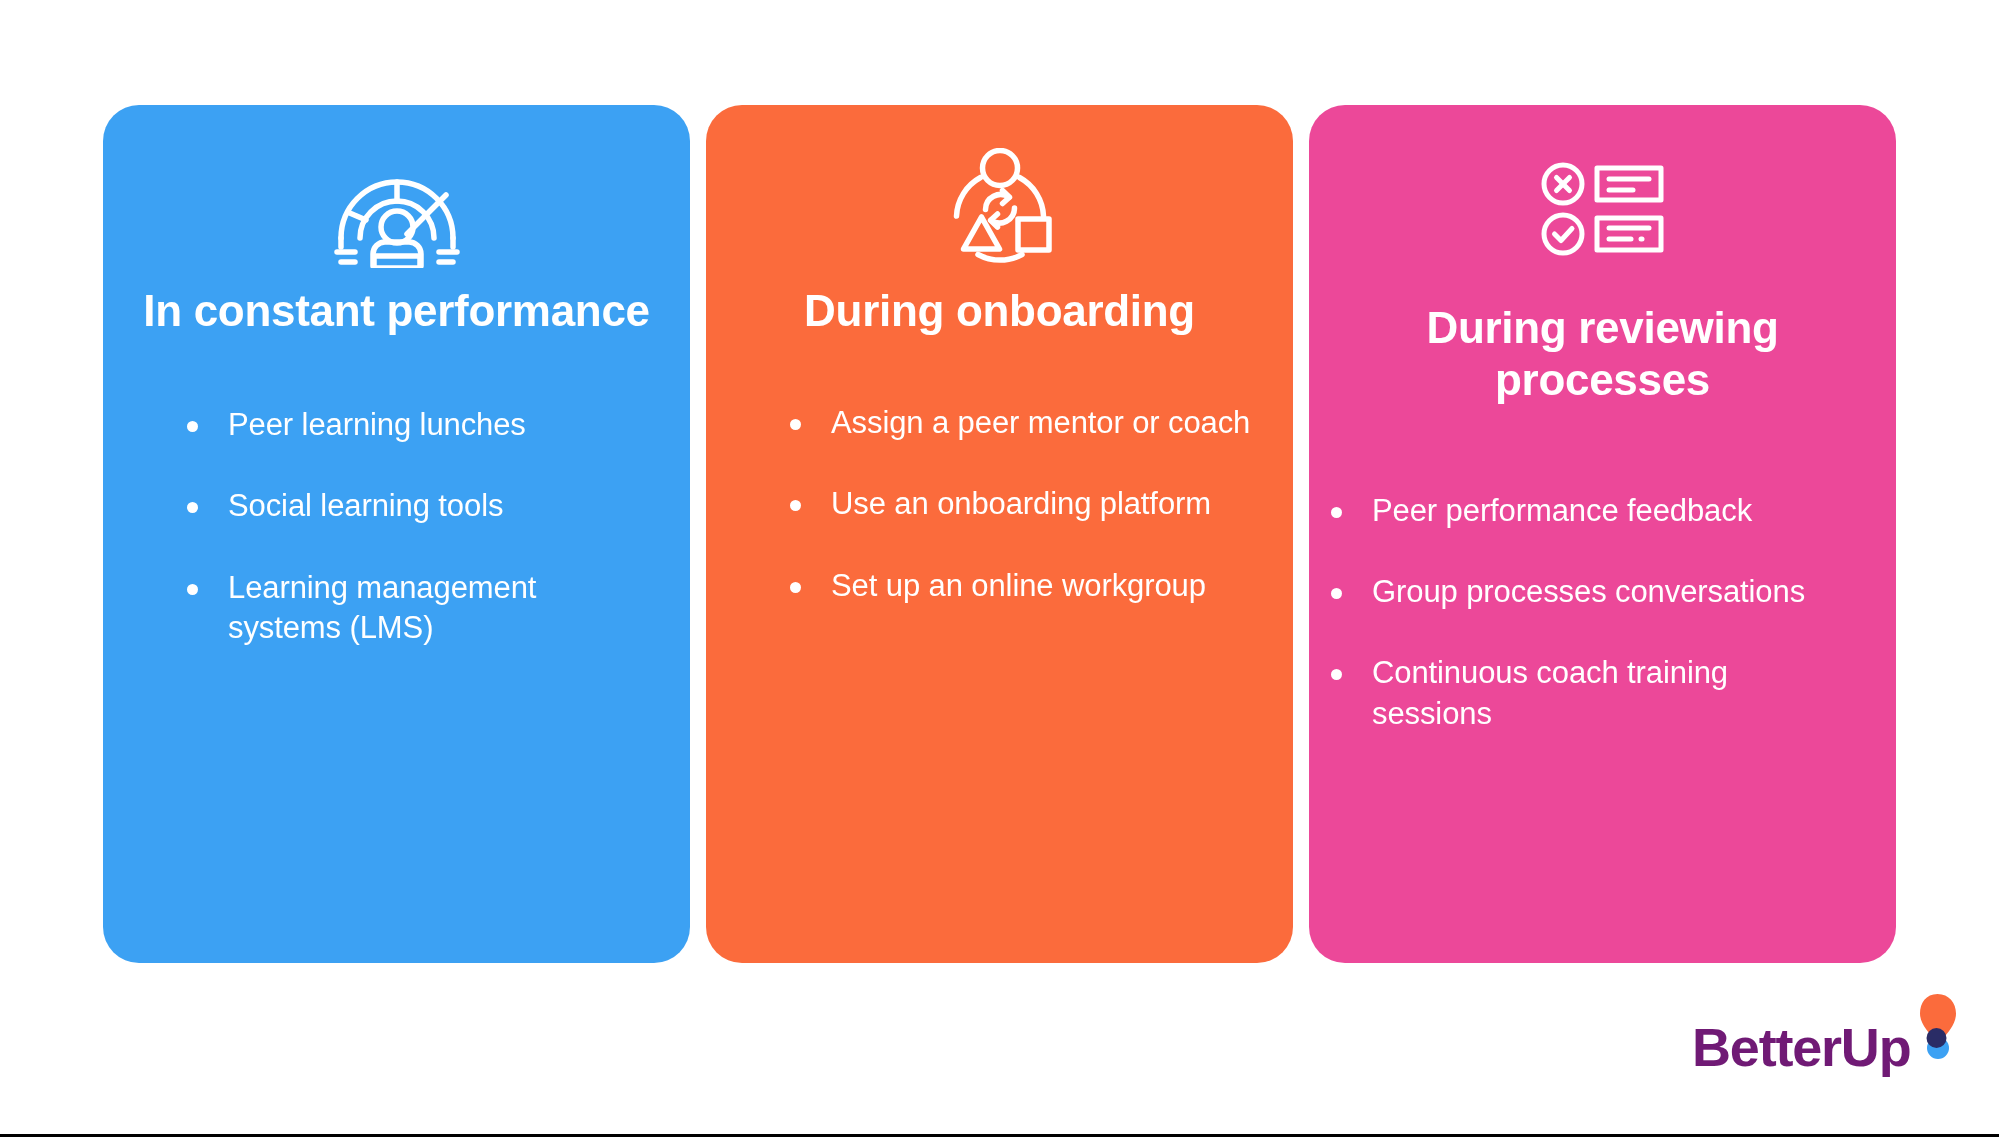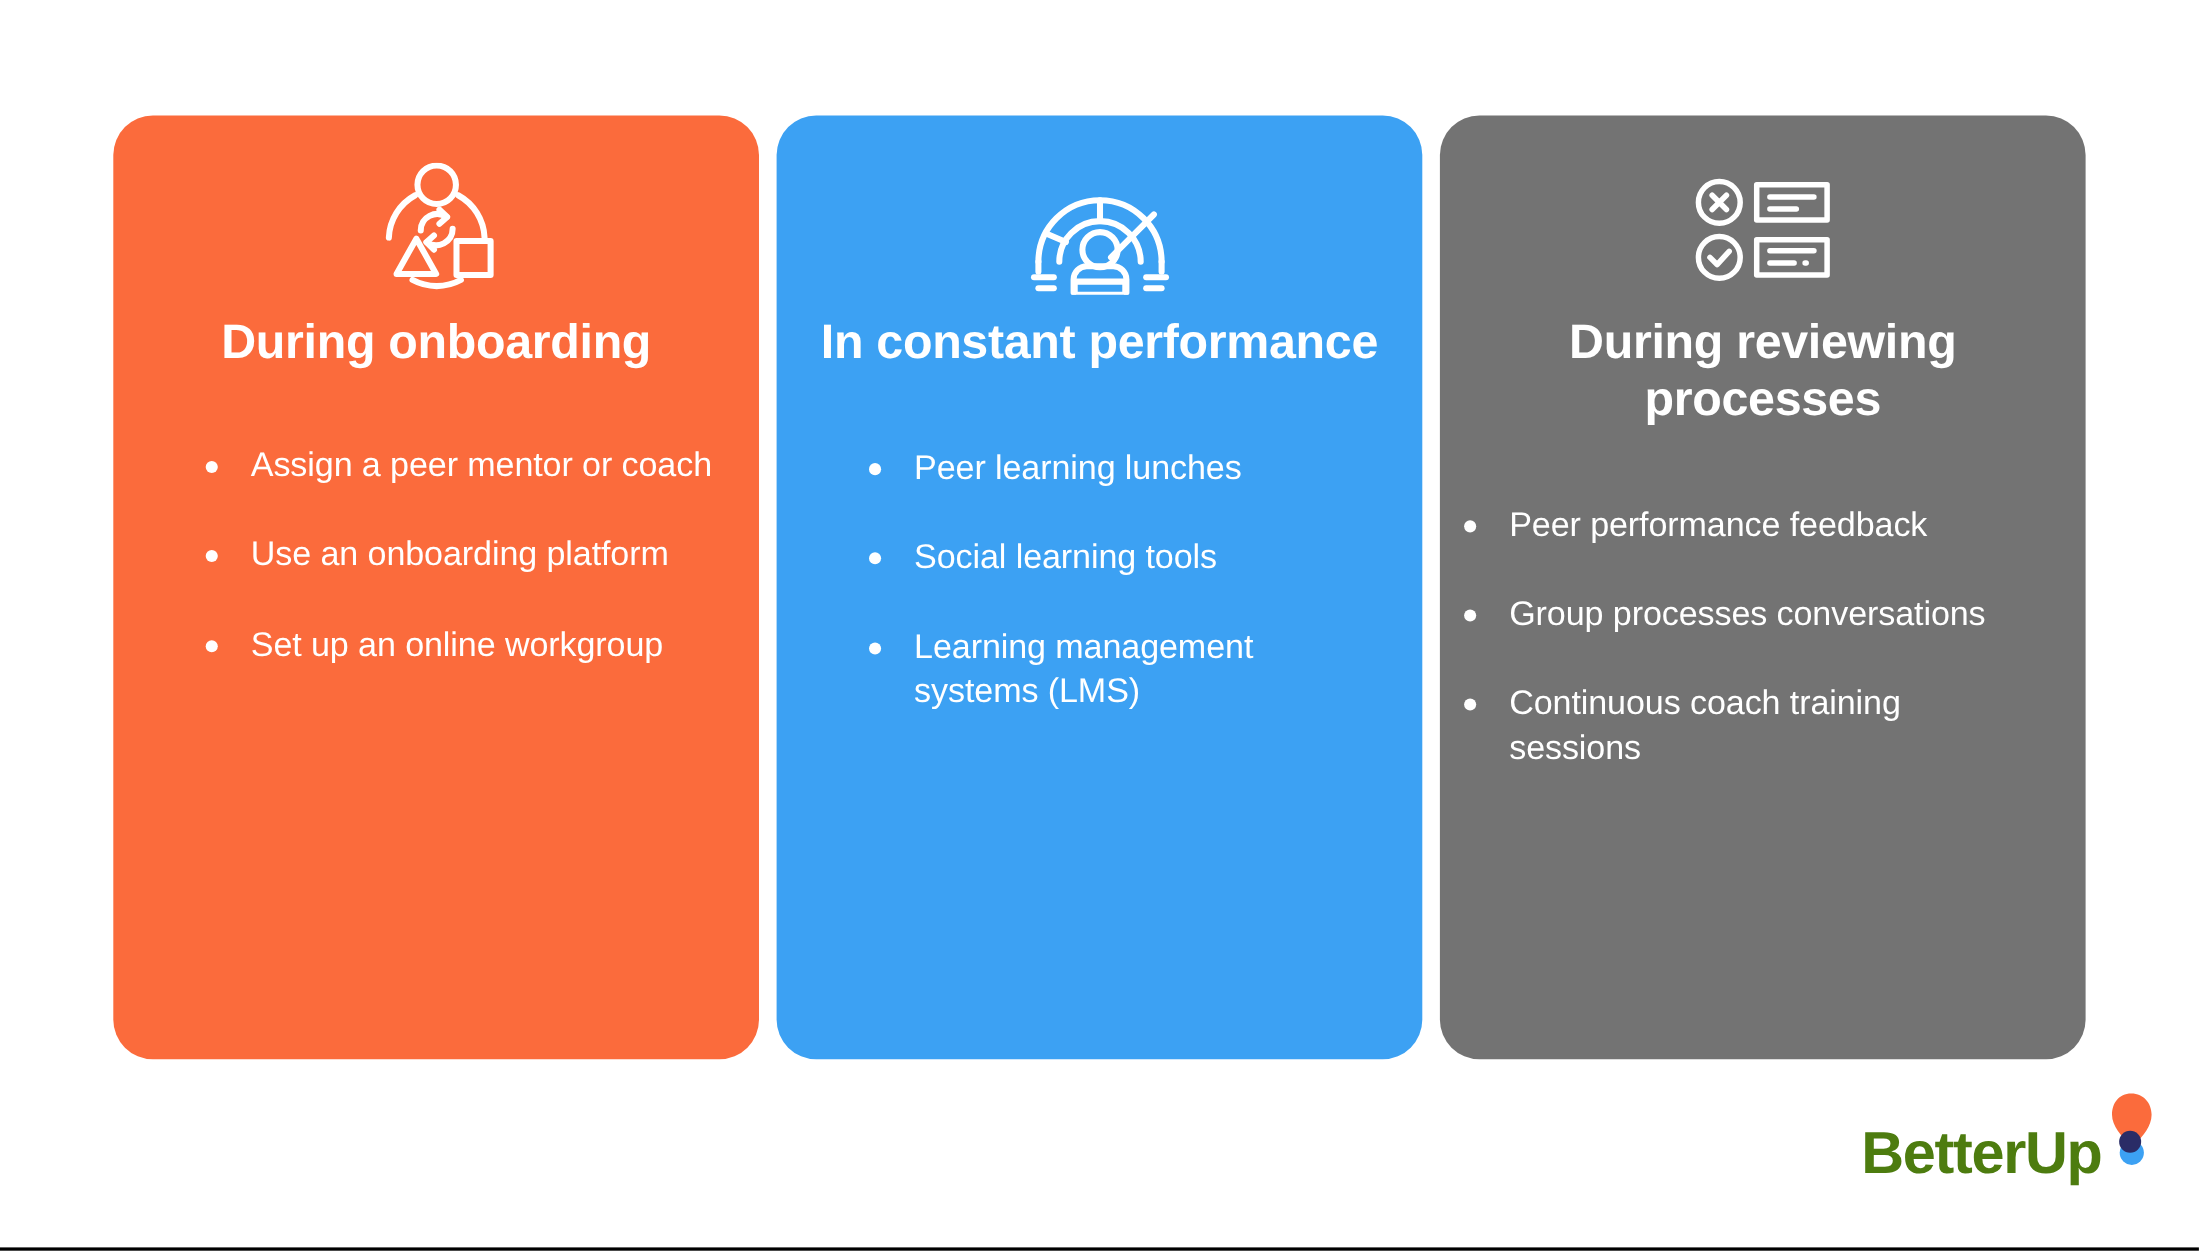--- a/index.html
+++ b/index.html
@@ -33,21 +33,21 @@
     border-radius: 36px;
     box-sizing: border-box;
     display: flex;
     flex-direction: column;
     align-items: center;
     padding: 38px 0 0 0;
     position: relative;
   }
   .card.orange { background: #fb6b3c; }
   .card.blue   { background: #3ca1f3; }
-  .card.navy   { background: #737373; }
+  .card.navy   { background: #ec4899; gap: 17px; }
 
   
   .card-icon {
     height: 132px;
     display: flex;
     align-items: center;
     justify-content: center;
     margin-bottom: 10px;
   }
   .card-icon svg { display: block; }
@@ -101,21 +101,21 @@
 
   
   #logo {
     position: absolute;
     left: 1692px;
     top: 992px;
     display: flex;
     align-items: flex-end;
   }
   #logo-wordmark {
-    color: #4d7c0f;
+    color: #701a75;
     font-size: 54px;
     font-weight: bold;
     letter-spacing: -1.2px;
     line-height: 1;
   }
   #logo-mark {
     margin-left: 6px;
     margin-bottom: 4px;
   }
 
@@ -126,20 +126,68 @@
     top: 1134px;
     width: 1999px;
     height: 3px;
     background: #000000;
   }
 </style>
 </head>
 <body>
 
 <div id="cards-row">
+
+  <div class="card blue">
+
+    <div class="card-icon">
+      <svg width="144" height="118" viewBox="0 0 144 118" fill="none" stroke="#ffffff" stroke-width="5.5" stroke-linecap="round" stroke-linejoin="round">
+
+        <path d="M16 88 A56 56 0 0 1 128 88"></path>
+
+        <path d="M35 88 A37 37 0 0 1 109 88"></path>
+
+        <path d="M16 88 L16 97"></path>
+        <path d="M128 88 L128 97"></path>
+
+        <path d="M23.5 62.5 L41 70"></path>
+        <path d="M72 32 L72 51"></path>
+
+        <path d="M121 45 L82 84"></path>
+
+        <circle cx="72" cy="77" r="16"></circle>
+
+        <path d="M48 116 L48 104 A12 12 0 0 1 60 92 L84 92 A12 12 0 0 1 96 104 L96 116"></path>
+
+        <rect x="49" y="106" width="46" height="12" rx="2"></rect>
+
+        <path d="M12 102 L30 102"></path>
+        <path d="M16 112 L30 112"></path>
+        <path d="M114 102 L132 102"></path>
+        <path d="M114 112 L128 112"></path>
+      </svg>
+    </div>
+
+    <h2 class="card-title">In constant performance</h2>
+
+    <ul class="card-list">
+      <li>
+        <span class="bullet-dot"></span>
+        <span>Peer learning lunches</span>
+      </li>
+      <li>
+        <span class="bullet-dot"></span>
+        <span>Social learning tools</span>
+      </li>
+      <li>
+        <span class="bullet-dot"></span>
+        <span>Learning management systems (LMS)</span>
+      </li>
+    </ul>
+  </div>
 
   <div class="card orange">
 
     <div class="card-icon">
       <svg width="128" height="122" viewBox="0 0 128 122" fill="none" stroke="#ffffff" stroke-width="5.5" stroke-linecap="round" stroke-linejoin="round">
 
         <circle cx="64" cy="20" r="17.5"></circle>
 
         <path d="M27.5 101 L45.5 69 L63.5 101 Z"></path>
 
@@ -167,68 +215,20 @@
         <span class="bullet-dot"></span>
         <span>Use an onboarding platform</span>
       </li>
       <li>
         <span class="bullet-dot"></span>
         <span>Set up an online workgroup</span>
       </li>
     </ul>
   </div>
 
-  <div class="card blue">
-
-    <div class="card-icon">
-      <svg width="144" height="118" viewBox="0 0 144 118" fill="none" stroke="#ffffff" stroke-width="5.5" stroke-linecap="round" stroke-linejoin="round">
-
-        <path d="M16 88 A56 56 0 0 1 128 88"></path>
-
-        <path d="M35 88 A37 37 0 0 1 109 88"></path>
-
-        <path d="M16 88 L16 97"></path>
-        <path d="M128 88 L128 97"></path>
-
-        <path d="M23.5 62.5 L41 70"></path>
-        <path d="M72 32 L72 51"></path>
-
-        <path d="M121 45 L82 84"></path>
-
-        <circle cx="72" cy="77" r="16"></circle>
-
-        <path d="M48 116 L48 104 A12 12 0 0 1 60 92 L84 92 A12 12 0 0 1 96 104 L96 116"></path>
-
-        <rect x="49" y="106" width="46" height="12" rx="2"></rect>
-
-        <path d="M12 102 L30 102"></path>
-        <path d="M16 112 L30 112"></path>
-        <path d="M114 102 L132 102"></path>
-        <path d="M114 112 L128 112"></path>
-      </svg>
-    </div>
-
-    <h2 class="card-title">In constant performance</h2>
-
-    <ul class="card-list">
-      <li>
-        <span class="bullet-dot"></span>
-        <span>Peer learning lunches</span>
-      </li>
-      <li>
-        <span class="bullet-dot"></span>
-        <span>Social learning tools</span>
-      </li>
-      <li>
-        <span class="bullet-dot"></span>
-        <span>Learning management systems (LMS)</span>
-      </li>
-    </ul>
-  </div>
-
   <div class="card navy">
 
     <div class="card-icon">
       <svg width="124" height="96" viewBox="0 0 124 96" fill="none" stroke="#ffffff" stroke-width="5" stroke-linecap="round" stroke-linejoin="round">
 
         <circle cx="22" cy="23" r="19"></circle>
         <path d="M15.5 16.5 L28.5 29.5"></path>
         <path d="M28.5 16.5 L15.5 29.5"></path>
 
         <rect x="56" y="7" width="64" height="32"></rect>

